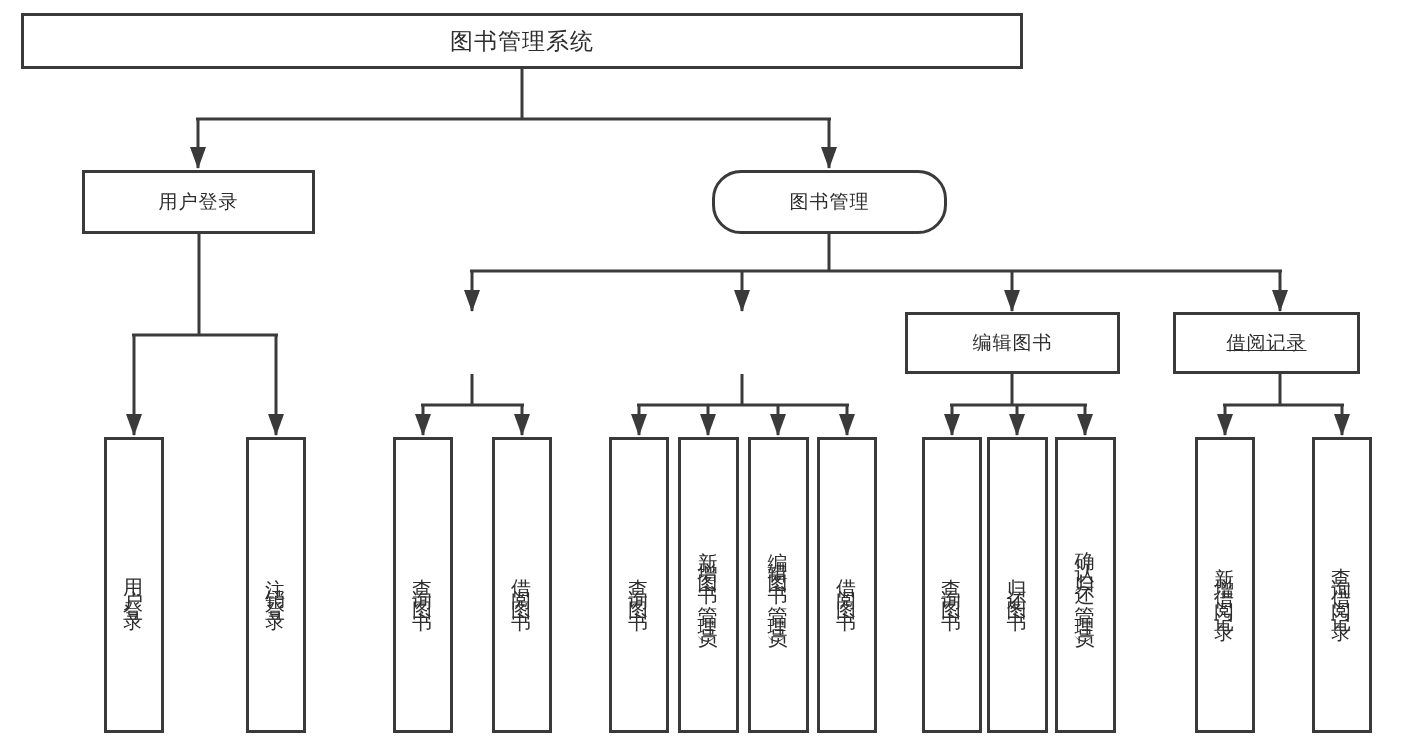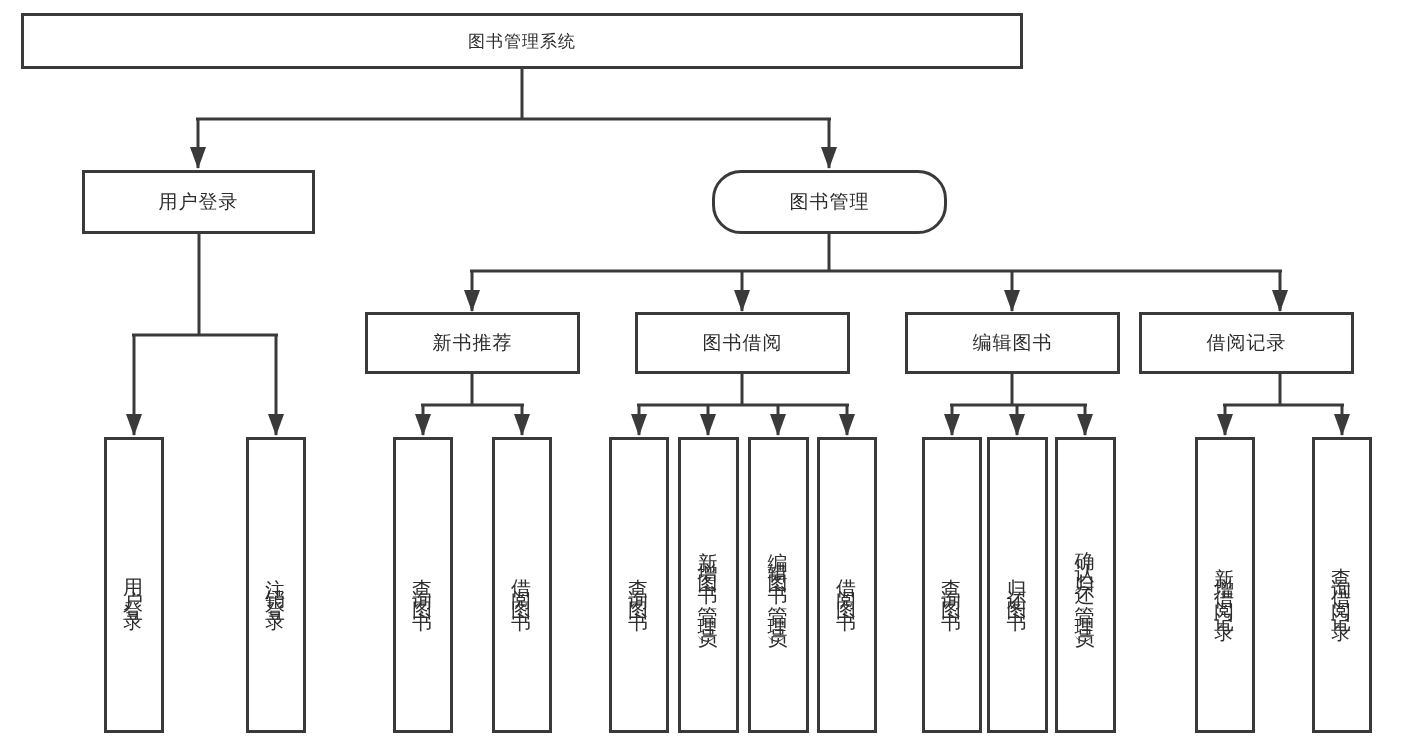--- a/index.html
+++ b/index.html
@@ -32,21 +32,21 @@
     color: #2d2d2d;
   }
   .node .lbl {
     white-space: nowrap;
   }
   .hnode .lbl {
     font-size: 19px;
     letter-spacing: 1px;
   }
   .root .lbl {
-    font-size: 17px;
+    font-size: 23px;
     letter-spacing: 1px;
   }
   .leaf .lbl {
     writing-mode: vertical-rl;
     text-orientation: mixed;
     font-size: 20px;
     letter-spacing: 11px;
     white-space: nowrap;
   }
   .watermark {
@@ -116,30 +116,24 @@
     <span class="lbl">图书管理系统</span>
   </div>
 
   <div class="node hnode" style="left:82px; top:170px; width:233px; height:64px;">
     <span class="lbl">用户登录</span>
   </div>
   <div class="node hnode" style="left:712px; top:170px; width:235px; height:64px;border-radius:29px;">
     <span class="lbl">图书管理</span>
   </div>
 
-  <div class="node hnode" style="left:365px; top:312px; width:215px; height:62px;">
-    <span class="lbl">新书推荐</span>
-  </div>
-  <div class="node hnode" style="left:635px; top:312px; width:215px; height:62px;">
-    <span class="lbl">图书借阅</span>
-  </div>
   <div class="node hnode" style="left:905px; top:312px; width:215px; height:62px;">
     <span class="lbl">编辑图书</span>
   </div>
-  <div class="node hnode" style="left:1139px; top:312px; width:215px; height:62px;">
+  <div class="node hnode" style="left:1173px; top:312px; width:187px; height:62px;text-decoration:underline;">
     <span class="lbl">借阅记录</span>
   </div>
 
   <div class="node leaf" style="left:104px; top:437px; width:60px; height:296px;">
     <span class="lbl">用户登录</span>
   </div>
   <div class="node leaf" style="left:246px; top:437px; width:60px; height:296px;">
     <span class="lbl">注销登录</span>
   </div>
 

